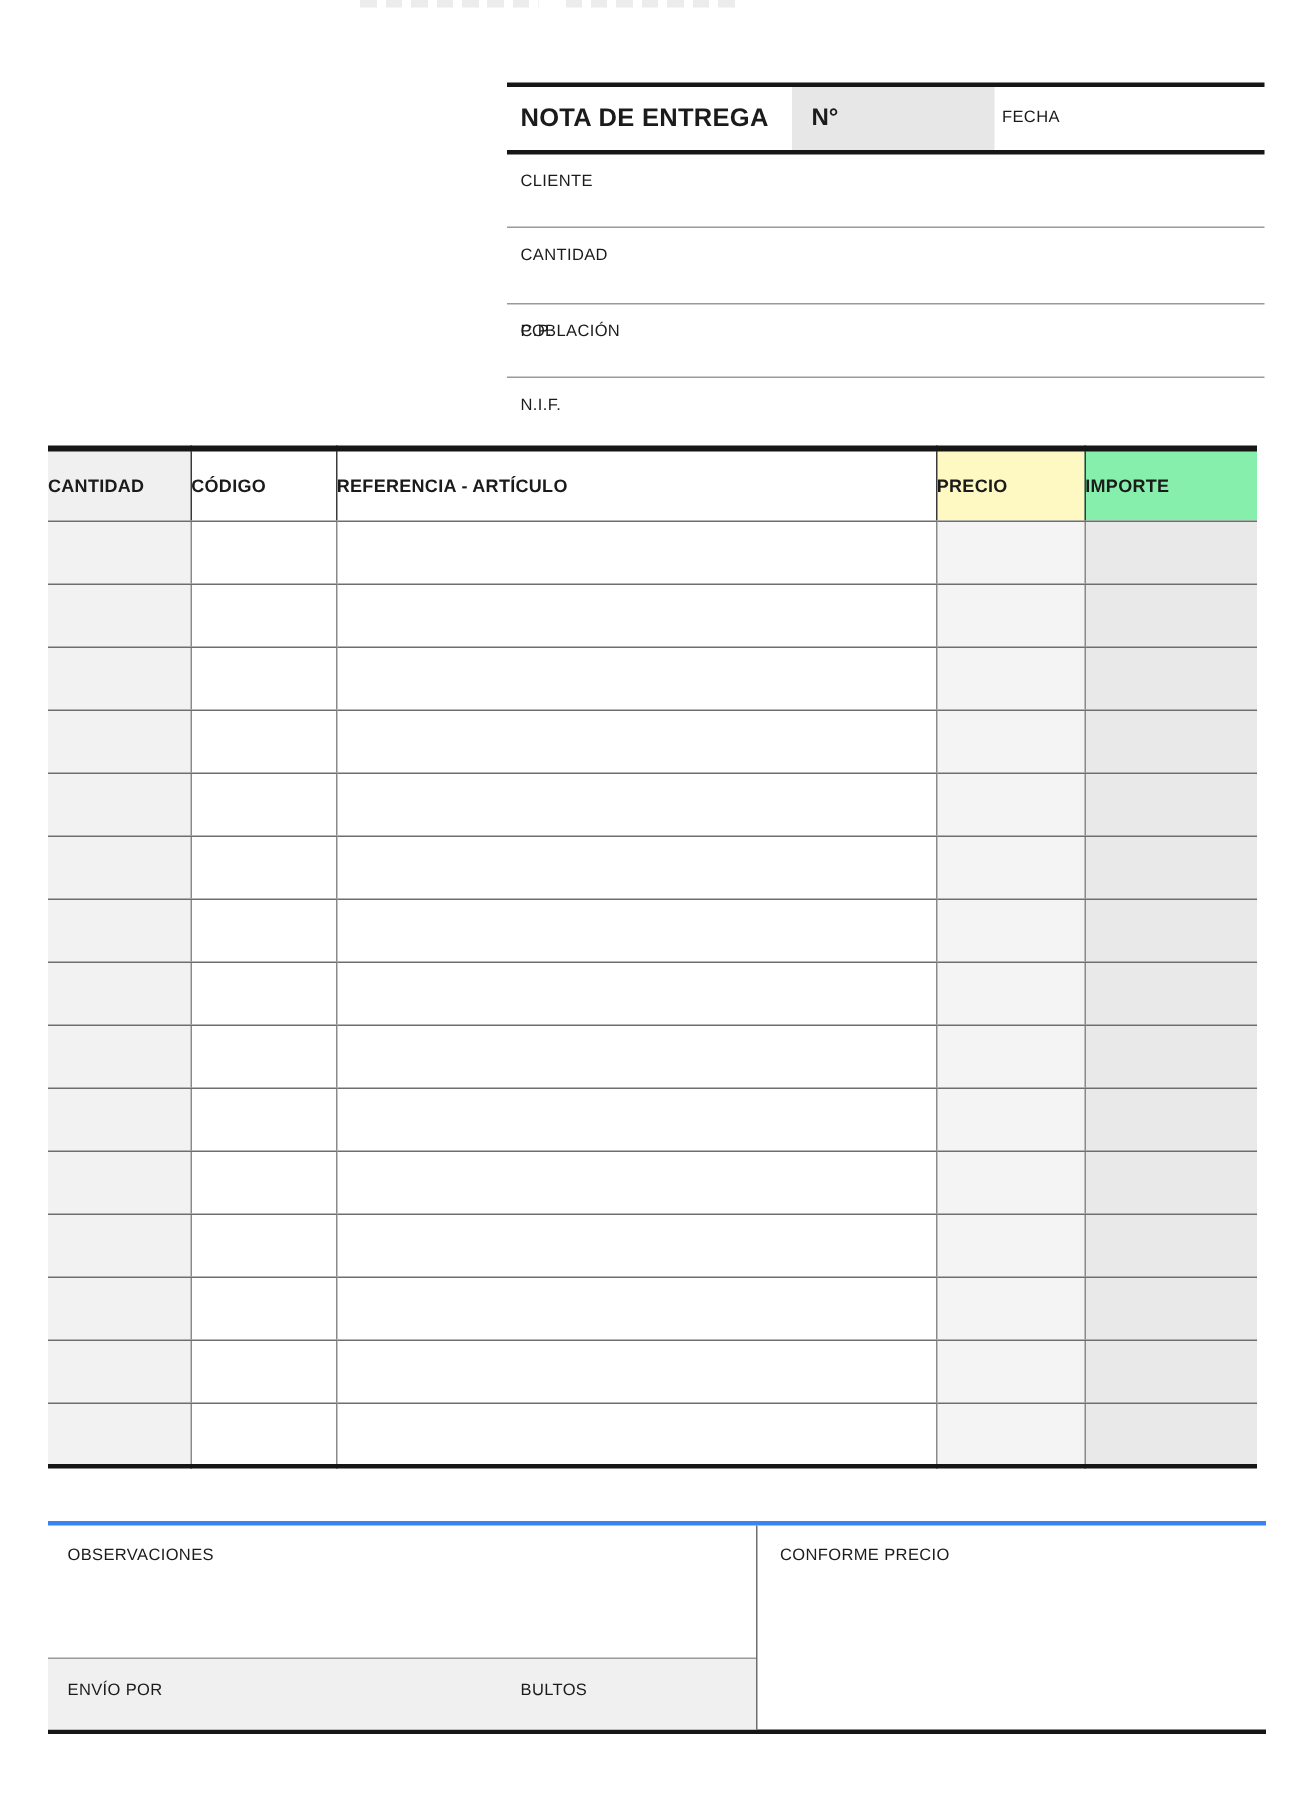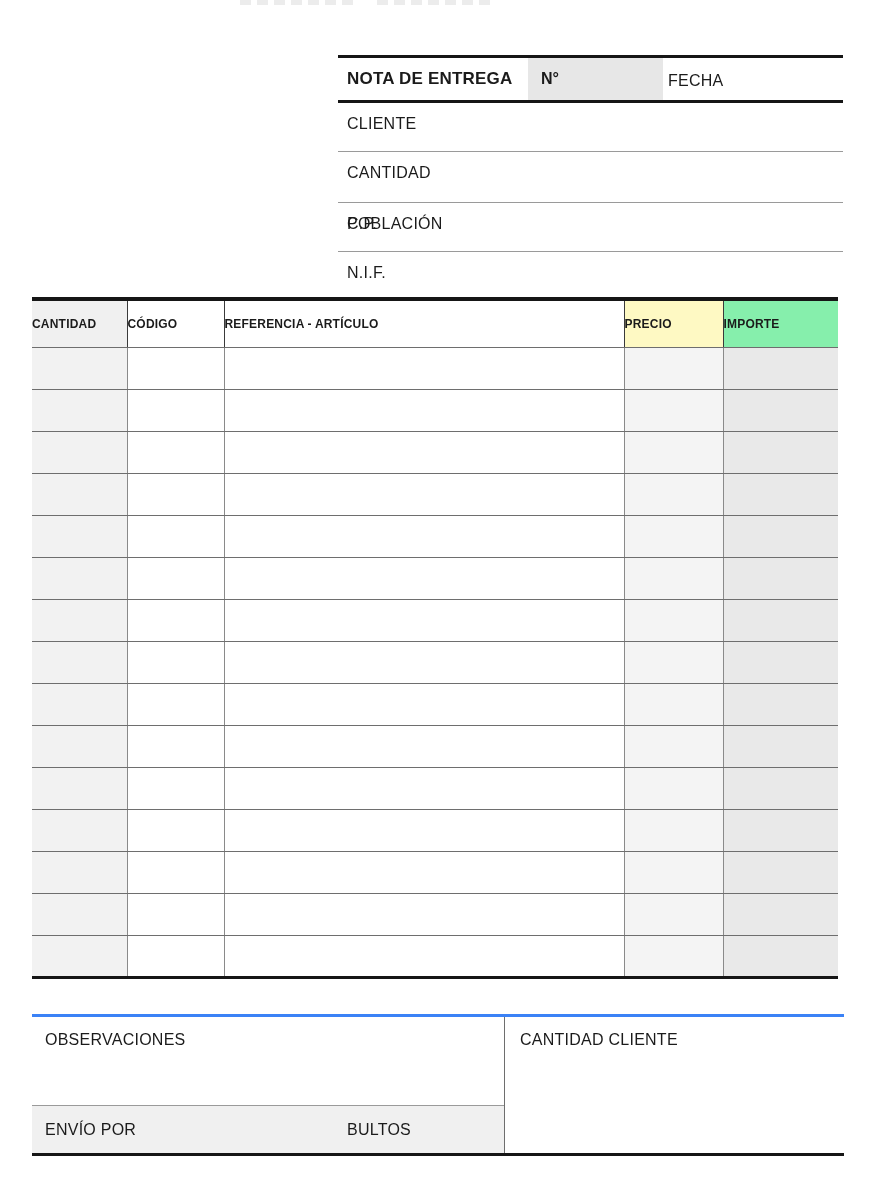--- a/index.html
+++ b/index.html
@@ -2,21 +2,21 @@
 <html><head>
 <meta charset="utf-8">
 <style>
   * { margin:0; padding:0; box-sizing:border-box; }
   html,body { background:#ffffff; }
   body {
     width:870px; height:1200px; position:relative;
     font-family:"Liberation Sans","DejaVu Sans",sans-serif;
     color:#1b1b1b;
   }
-  .lbl { font-size:16px; letter-spacing:.25px; color:#1b1b1b; }
+  .lbl { font-size:11px; letter-spacing:.25px; color:#1b1b1b; }
 
   
   .perf {
     position:absolute; top:0; height:5px; width:119px;
     background:repeating-linear-gradient(to right,#ececec 0 11px,#ffffff 11px 17px);
   }
   .perf.g1 { left:240px; }
   .perf.g2 { left:377px; }
 
   
@@ -259,15 +259,15 @@
       <span class="lbl">OBSERVACIONES</span>
     </div>
     <div class="envio-strip">
       <span class="lbl envio-label">ENVÍO POR</span>
       <div class="fill-area" style="left:80px;right:160px"></div>
       <span class="lbl bultos-label">BULTOS</span>
       <div class="fill-area" style="left:365px"></div>
     </div>
   </div>
   <div class="footer-right">
-    <span class="lbl">CANTIDAD CLIENTE</span>
+    <span class="lbl">CONFORME PRECIO</span>
   </div>
 </div>
 
 </body></html>

